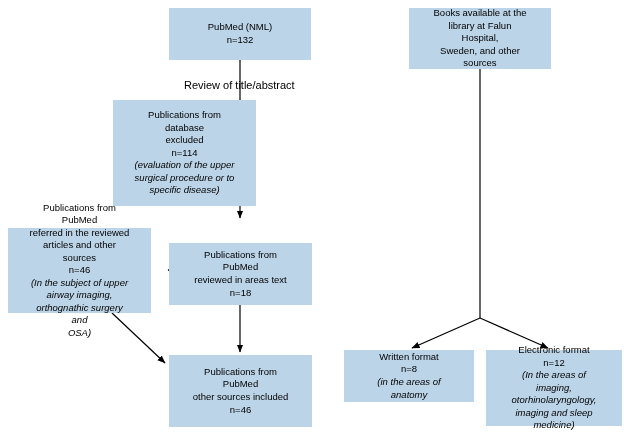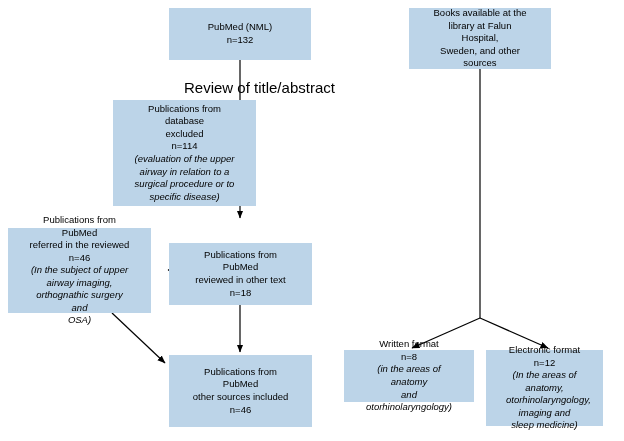--- a/index.html
+++ b/index.html
@@ -29,21 +29,21 @@
     text-align: center;
     color: #000000;
     font-size: 9.5px;
     line-height: 1.32;
     padding: 3px 20px;
   }
   .box .ln { display: block; width: 100%; }
   .box .ital { font-style: italic; }
   .label {
     position: absolute;
-    font-size: 15px;
+    font-size: 11px;
     color: #000000;
     text-align: center;
     white-space: nowrap;
   }
   svg.connectors {
     position: absolute;
     left: 0;
     top: 0;
     width: 624px;
     height: 441px;
@@ -87,55 +87,54 @@
     <span class="ln">Sweden, and other sources</span>
   </div>
 
   <div class="label" style="left:184px; top:79px;">Review of title/abstract</div>
 
   <div class="box" style="left:105px; top:100px; width:143px; height:106px;margin-left:8px;">
     <span class="ln">Publications from database</span>
     <span class="ln">excluded</span>
     <span class="ln">n=114</span>
     <span class="ln ital">(evaluation of the upper</span>
-    <span class="ln ital">airway in relation to a</span>
     <span class="ln ital">surgical procedure or to</span>
     <span class="ln ital">specific disease)</span>
   </div>
 
   <div class="box" style="left:8px; top:228px; width:143px; height:85px;">
     <span class="ln">Publications from PubMed</span>
     <span class="ln">referred in the reviewed</span>
+    <span class="ln">articles and other sources</span>
     <span class="ln">n=46</span>
     <span class="ln ital">(In the subject of upper</span>
     <span class="ln ital">airway imaging,</span>
     <span class="ln ital">orthognathic surgery and</span>
     <span class="ln ital">OSA)</span>
   </div>
 
   <div class="box" style="left:169px; top:243px; width:143px; height:62px;">
     <span class="ln">Publications from PubMed</span>
-    <span class="ln">reviewed in other text</span>
+    <span class="ln">reviewed in areas text</span>
     <span class="ln">n=18</span>
   </div>
 
   <div class="box" style="left:169px; top:355px; width:143px; height:72px;">
     <span class="ln">Publications from PubMed</span>
     <span class="ln">other sources included</span>
     <span class="ln">n=46</span>
   </div>
 
   <div class="box" style="left:344px; top:350px; width:130px; height:52px;">
     <span class="ln">Written format</span>
     <span class="ln">n=8</span>
     <span class="ln ital">(in the areas of anatomy</span>
-    <span class="ln ital">and otorhinolaryngology)</span>
   </div>
 
-  <div class="box" style="left:486px; top:350px; width:117px; height:76px;">
+  <div class="box" style="left:486px; top:350px; width:136px; height:76px;">
     <span class="ln">Electronic format</span>
     <span class="ln">n=12</span>
-    <span class="ln ital">(In the areas of anatomy,</span>
+    <span class="ln ital">(In the areas of imaging,</span>
     <span class="ln ital">otorhinolaryngology,</span>
     <span class="ln ital">imaging and sleep medicine)</span>
   </div>
 
 </div>
 
 </body></html>

